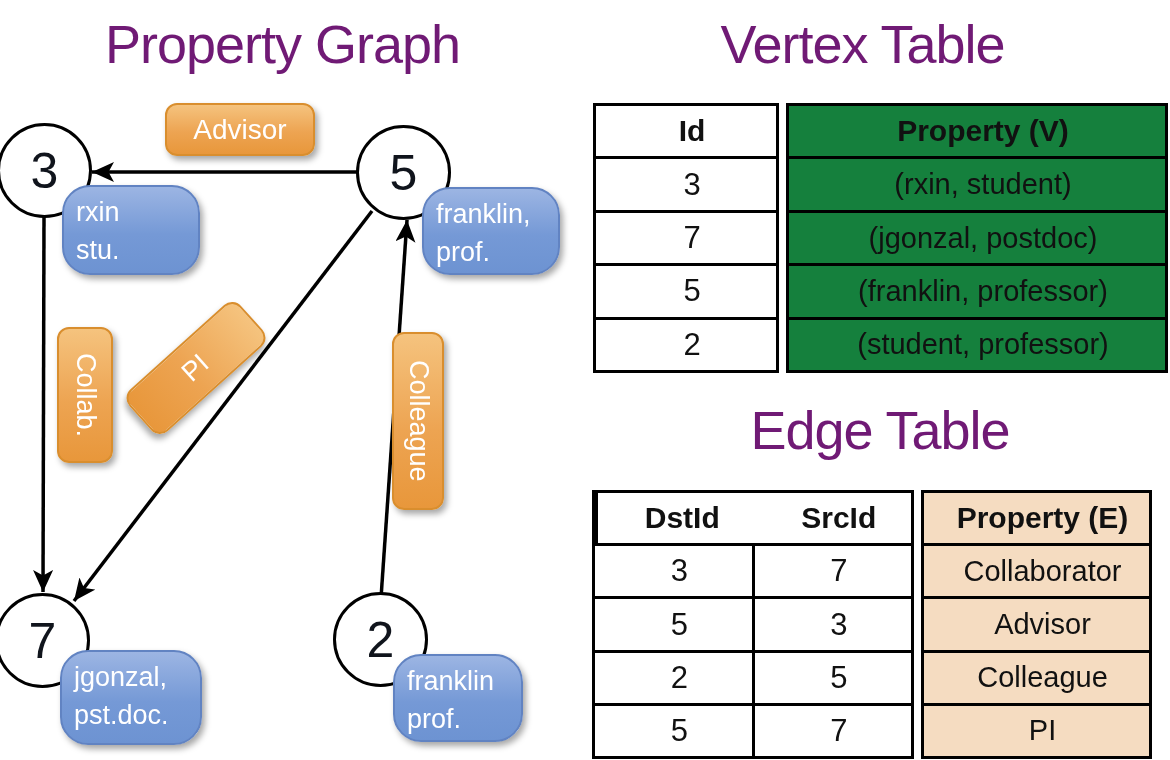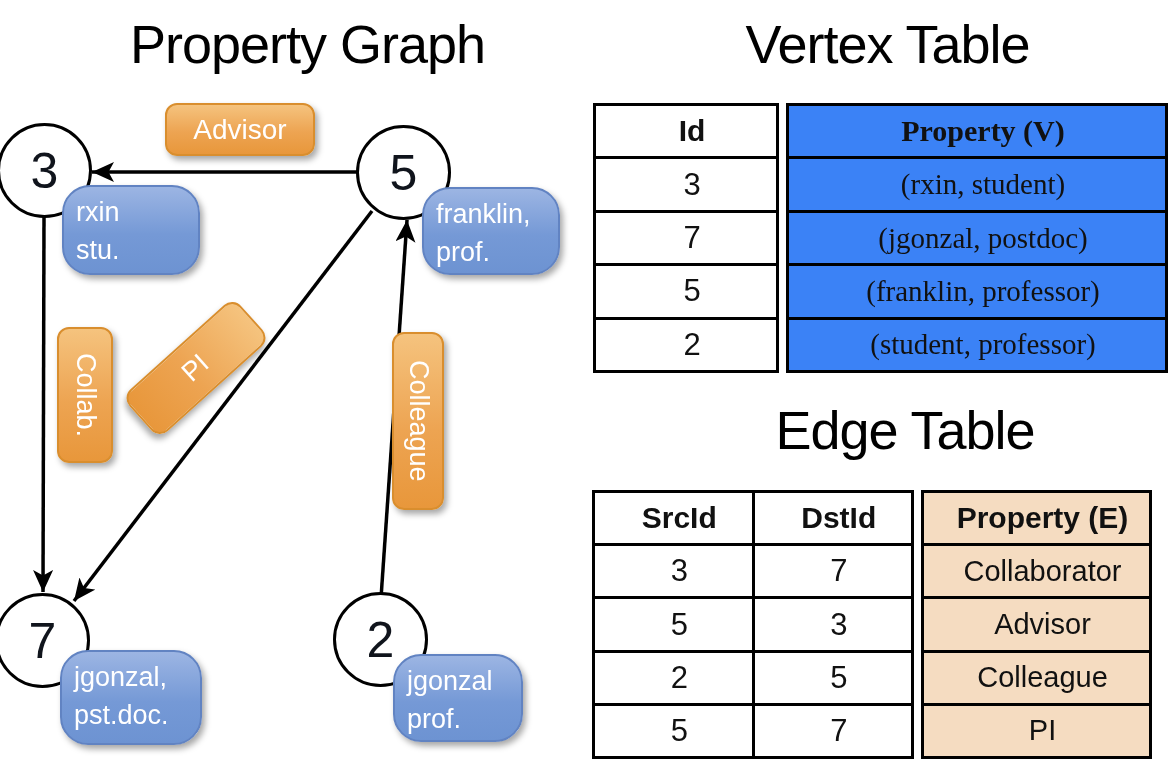--- a/index.html
+++ b/index.html
@@ -3,21 +3,21 @@
 <meta charset="utf-8">
 <style>
   html,body{margin:0;padding:0;background:#fff;}
   .stage{
     position:relative;width:1170px;height:760px;background:#ffffff;
     font-family:"Liberation Sans", sans-serif;color:#111;overflow:hidden;
   }
   
   .big-title{
     position:absolute;text-align:center;font-size:54px;line-height:1.05;
-    color:#000000;letter-spacing:-1px;white-space:nowrap;padding-left:25px;
+    color:#701a75;letter-spacing:-1px;white-space:nowrap;
   }
   .t-graph{left:0;top:16px;width:565px;}
   .t-vertex{left:575px;top:16px;width:575px;}
   .t-edge{left:590px;top:402px;width:580px;}
 
   
   .node{
     position:absolute;width:89px;height:89px;border:3.5px solid #000;border-radius:50%;
     background:#fff;display:flex;align-items:center;justify-content:center;
     font-size:50px;color:#10141c;box-sizing:content-box;
@@ -47,21 +47,21 @@
   
   .tbl{
     position:absolute;border:3px solid #000;box-sizing:border-box;background:#fff;
     display:flex;flex-direction:column;
   }
   .tbl .row{flex:1;display:flex;align-items:stretch;border-top:3px solid #000;}
   .tbl .row:first-child{border-top:none;}
   .tbl .cell{flex:1;display:flex;align-items:center;justify-content:center;font-size:31px;color:#111;padding-left:12px;}
   .tbl .cell.divL{border-left:3px solid #000;}
   .tbl .hdr{font-weight:700;font-size:30px;}
-  .bg-blue{background:#3b82f6;font-family:Liberation Serif, serif;}
+  .bg-blue{background:#15803d;}
   .bg-tan{background:#f5dcc1;}
 </style>
 </head>
 <body>
 
 <div class="stage">
 
   <div class="big-title t-graph">Property Graph</div>
   <div class="big-title t-edge">Edge Table</div>
   <div class="big-title t-vertex">Vertex Table</div>
@@ -104,21 +104,21 @@
   </div>
   <div class="pbox" style="left:422px;top:187px;width:138px;height:88px;">
     <span>franklin,</span><br>
     <span>prof.</span>
   </div>
   <div class="pbox" style="left:60px;top:650px;width:142px;height:95px;">
     <span>jgonzal,</span><br>
     <span>pst.doc.</span>
   </div>
   <div class="pbox" style="left:393px;top:654px;width:130px;height:88px;">
-    <span>jgonzal</span><br>
+    <span>franklin</span><br>
     <span>prof.</span>
   </div>
 
   <div class="tbl" style="left:593px;top:103px;width:186px;height:270px;">
     <div class="row">
         <div class="cell hdr">Id</div>
       </div>
     <div class="row">
         <div class="cell">3</div>
       </div>
@@ -146,22 +146,22 @@
     <div class="row">
         <div class="cell" style="font-size:29px;">(franklin, professor)</div>
       </div>
     <div class="row">
         <div class="cell" style="font-size:29px;">(student, professor)</div>
       </div>
   </div>
 
   <div class="tbl" style="left:592px;top:490px;width:322px;height:269px;">
     <div class="row">
+      <div class="cell hdr divL">DstId</div>
       <div class="cell hdr">SrcId</div>
-      <div class="cell hdr divL">DstId</div>
     </div>
     <div class="row">
       <div class="cell">3</div>
       <div class="cell divL">7</div>
     </div>
     <div class="row">
       <div class="cell">5</div>
       <div class="cell divL">3</div>
     </div>
     <div class="row">

